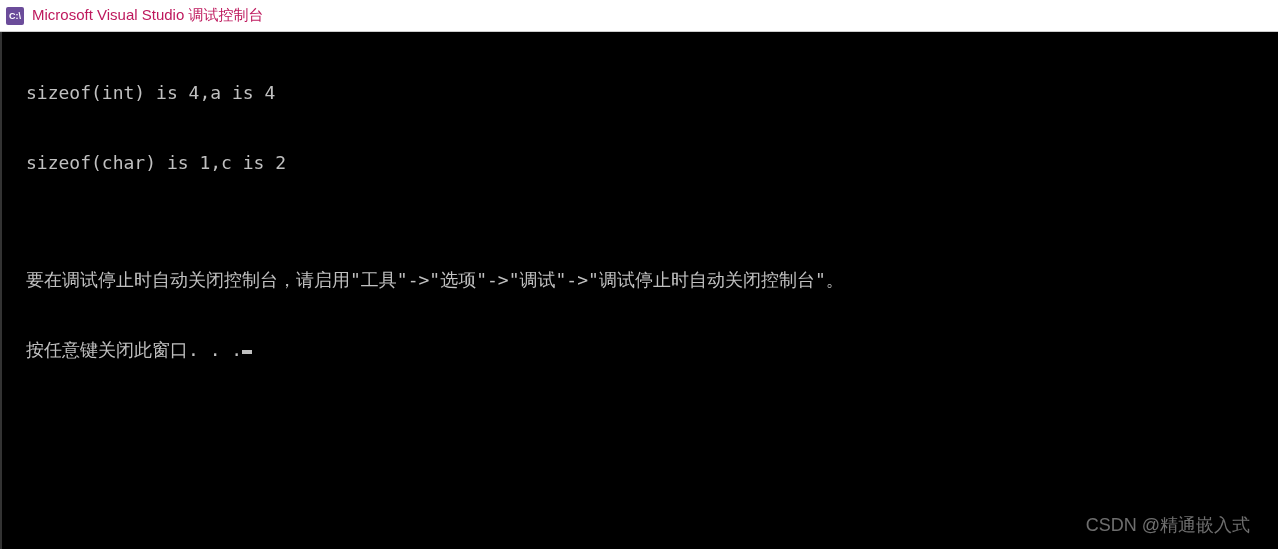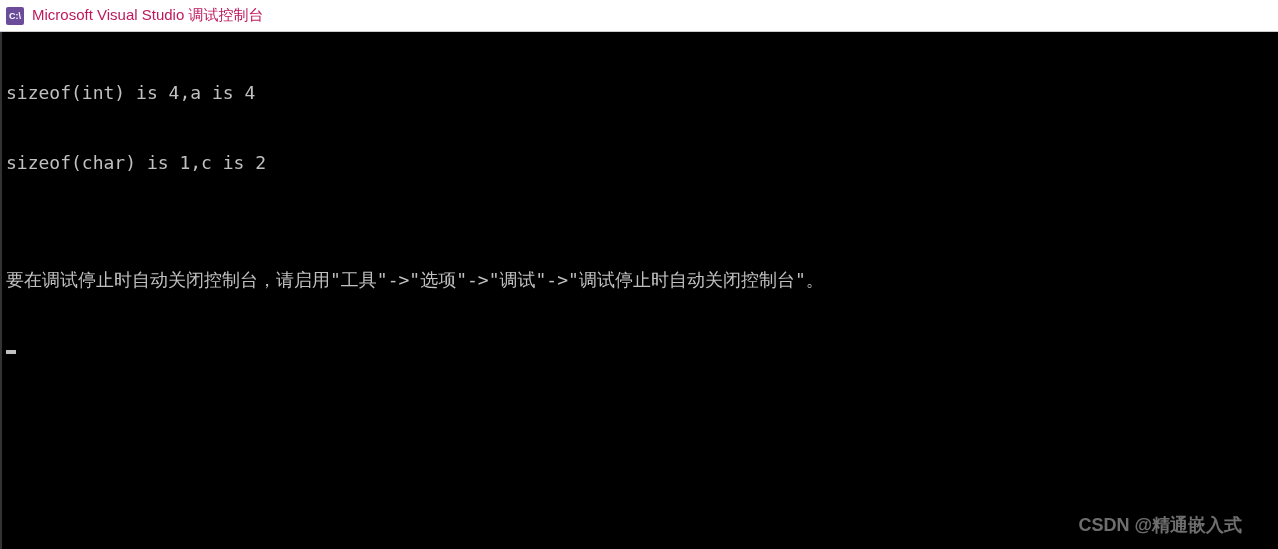--- a/index.html
+++ b/index.html
@@ -51,49 +51,49 @@
       font-size: 18px;
       line-height: 1.3;
       padding: 2px 4px;
       white-space: pre;
       height: calc(100% - 32px);
       position: relative;
       border-left: 2px solid #333;
     }
     .console-line {
       white-space: pre;
+      margin-left: 20px;
     }
     .cursor {
       display: inline-block;
       width: 10px;
       height: 4px;
       background: #c0c0c0;
       vertical-align: baseline;
       margin-bottom: 2px;
     }
     .watermark {
       position: absolute;
       bottom: 12px;
-      right: 36px;
+      right: 28px;
       color: rgba(200, 200, 200, 0.55);
       font-size: 18px;
       font-family: "Microsoft YaHei", sans-serif;
-      font-weight: bold;
     }
   </style>
 </head>
 <body>
 
 <div class="title-bar">
   <div class="app-icon">
     <span class="app-icon-inner">C:\</span>
   </div>
   <span class="window-title">Microsoft Visual Studio 调试控制台</span>
 </div>
 
 <div class="console-area">
   <div class="console-line">sizeof(int) is 4,a is 4</div>
   <div class="console-line">sizeof(char) is 1,c is 2</div>
   <div class="console-line"></div>
   <div class="console-line">要在调试停止时自动关闭控制台，请启用"工具"-&gt;"选项"-&gt;"调试"-&gt;"调试停止时自动关闭控制台"。</div>
-  <div class="console-line"><span class="cursor"></span></div>
+  <div class="console-line"><span>按任意键关闭此窗口. . .</span><span class="cursor"></span></div>
   <div class="watermark">CSDN @精通嵌入式</div>
 </div>
 
 </body></html>

